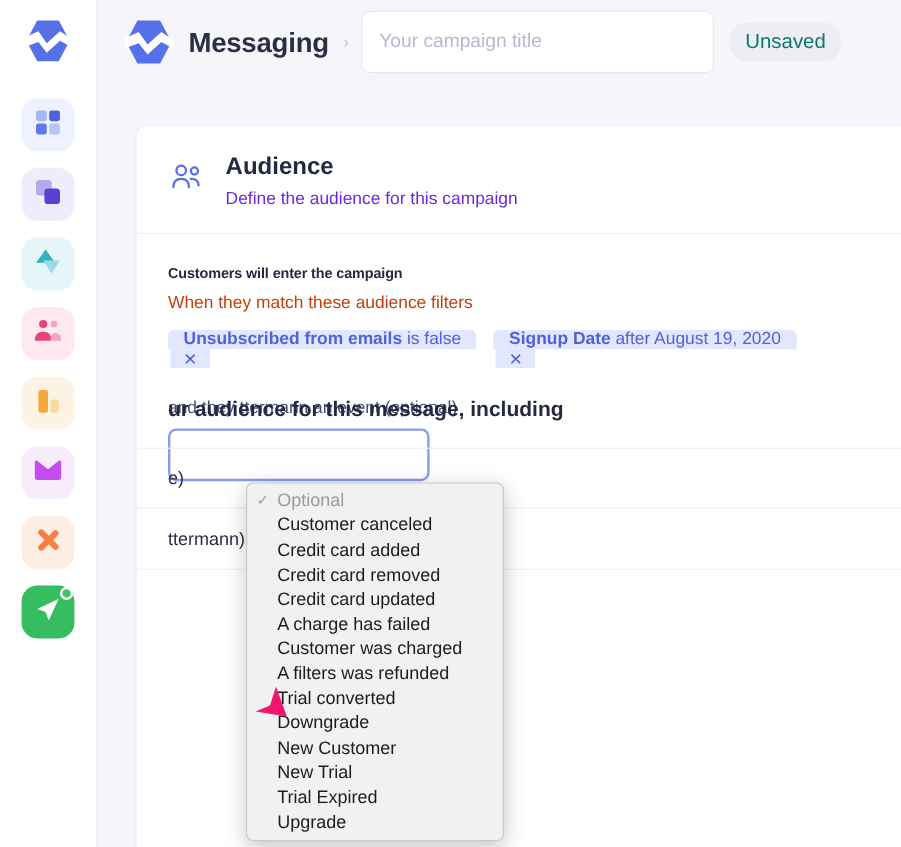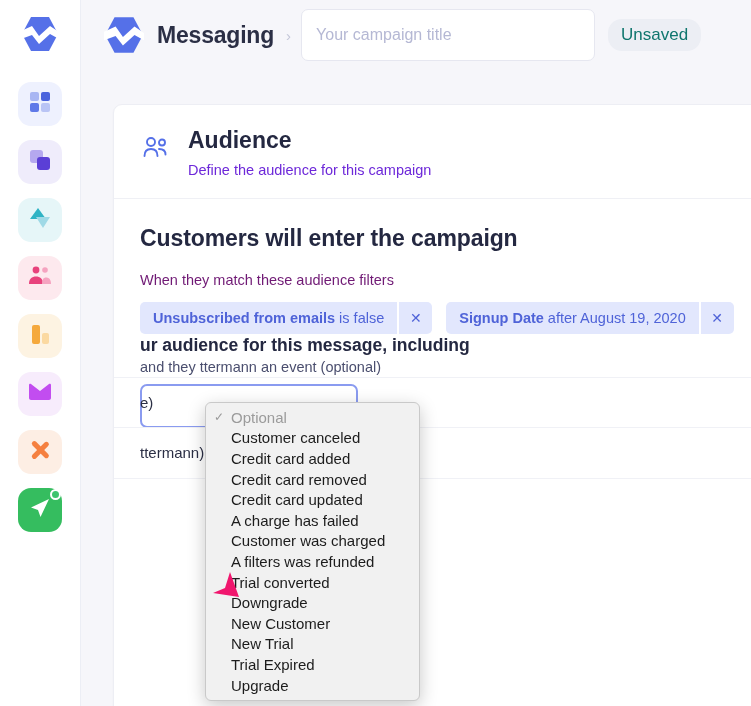--- a/index.html
+++ b/index.html
@@ -118,52 +118,53 @@
   }
   .card-head {
     display: flex;
     align-items: flex-start;
     padding: 22px 28px 20px 28px;
     border-bottom: 1px solid #eff0f5;
   }
   .card-head-icon { width: 34px; flex: 0 0 34px; padding-top: 9px; }
   .card-head-text { margin-left: 12px; }
   .card-title {
-    font-size: 23px;
+    font-size: 20px;
     font-weight: bold;
     color: #242841;
     line-height: 1.2;
   }
   .card-sub {
     font-size: 14.5px;
     color: #6d28d9;
     margin-top: 7px;
   }
 
   .card-body { padding: 26px 28px 0 26px; position: relative; }
 
   .section-title {
-    font-size: 23px;
+    font-size: 12px;
     font-weight: bold;
     color: #242841;
     letter-spacing: -0.1px;
   }
   .section-sub {
     font-size: 14.5px;
-    color: #701a75;
-    margin-top: 20px;
+    color: #c2410c;
+    margin-top: 10px;
   }
 
   .chips { display: flex; gap: 14px; margin-top: 14px; }
   .chip {
     display: flex;
     align-items: stretch;
     border-radius: 5px;
     overflow: hidden;
     height: 32px;
+    flex-direction: column;
   }
   .chip-label {
     background: #e2e7fd;
     color: #4f63d8;
     font-size: 14.5px;
     display: flex;
     align-items: center;
     padding: 0 13px;
     white-space: nowrap;
   }

